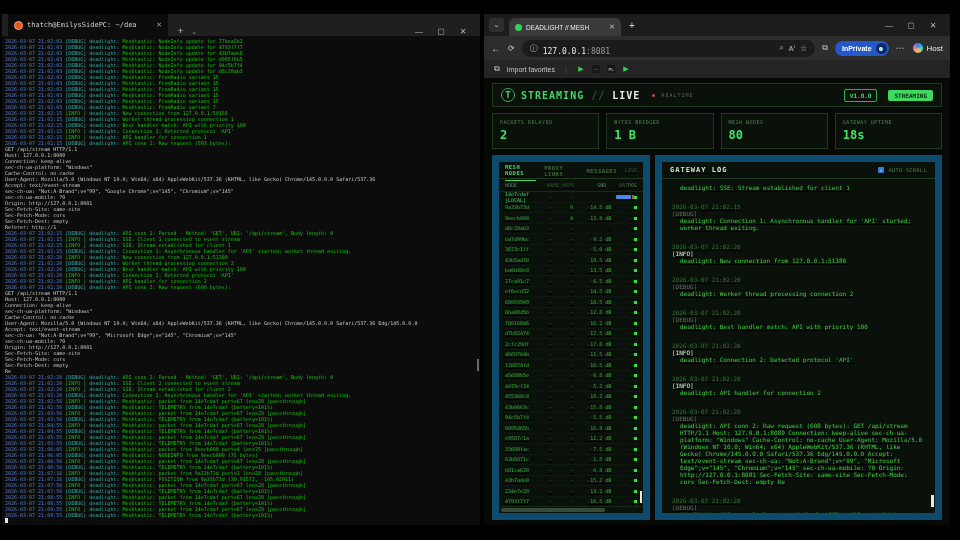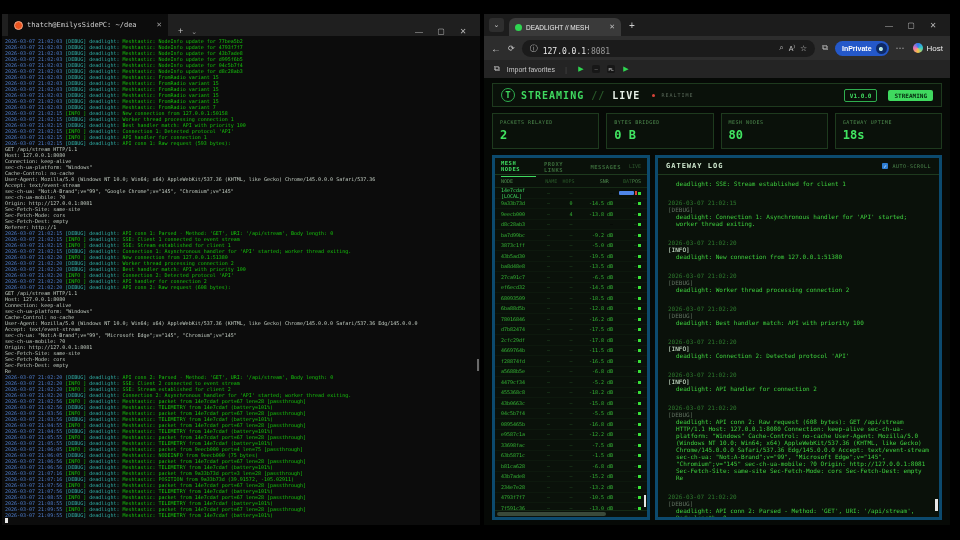--- a/index.html
+++ b/index.html
@@ -83,21 +83,21 @@
   .hsp { flex:1; }
   .badge-outline { border:1px solid #2fae4f; color:#3fd95f; font-size:6px; font-weight:bold;
     padding:2px 5px; border-radius:2px; }
   .badge-solid { background:#3fd95f; color:#062a0f; font-size:6px; font-weight:bold;
     padding:2px 6px; border-radius:2px; margin-left:5px; }
   .stats-row { display:flex; gap:7px; margin-top:6px; flex:none; }
   .stat-card { flex:1; border:1px solid #1e3a1e; background:#0a110a; padding:5px 7px 6px 7px; }
   .stat-label { font-size:5px; color:#4e8a4e; letter-spacing:0.5px; }
   .stat-value { font-size:12px; font-weight:bold; color:#41e561; margin-top:3px; }
   .main-row { display:flex; gap:5px; margin-top:6px; flex:1; min-height:0; }
-  .panel { border:3px solid #0c4a6e; background:#0a110a; }
+  .panel { border:7px solid #0c4a6e; background:#0a110a;text-decoration:underline; }
 
   
   .panel-nodes { width:158px; display:flex; flex-direction:column; position:relative; }
   .ntabs { display:flex; align-items:center; border-bottom:1px solid #1e3a1e; padding:0 6px; gap:8px;
     height:17px; flex:none; }
   .ntab { font-size:5.5px; font-weight:bold; color:#3a6a3a; letter-spacing:0.5px; padding:5px 0 4px 0; }
   .ntab.active { color:#3fd95f; border-bottom:1px solid #3fd95f; }
   .live-label { margin-left:auto; font-size:5px; color:#2f5a2f; }
   .nthead { display:flex; font-size:5px; color:#4e8a4e; padding:3px 6px; border-bottom:1px solid #152a15; flex:none; }
   .ntbody { flex:1; overflow:hidden; }
@@ -216,21 +216,21 @@
       <span class="badge-solid">STREAMING</span>
     </div>
 
     <div class="stats-row">
       <div class="stat-card">
         <div class="stat-label">PACKETS RELAYED</div>
         <div class="stat-value">2</div>
       </div>
       <div class="stat-card">
         <div class="stat-label">BYTES BRIDGED</div>
-        <div class="stat-value">0 B</div>
+        <div class="stat-value">1 B</div>
       </div>
       <div class="stat-card">
         <div class="stat-label">MESH NODES</div>
         <div class="stat-value">80</div>
       </div>
       <div class="stat-card">
         <div class="stat-label">GATEWAY UPTIME</div>
         <div class="stat-value">18s</div>
       </div>
     </div>

